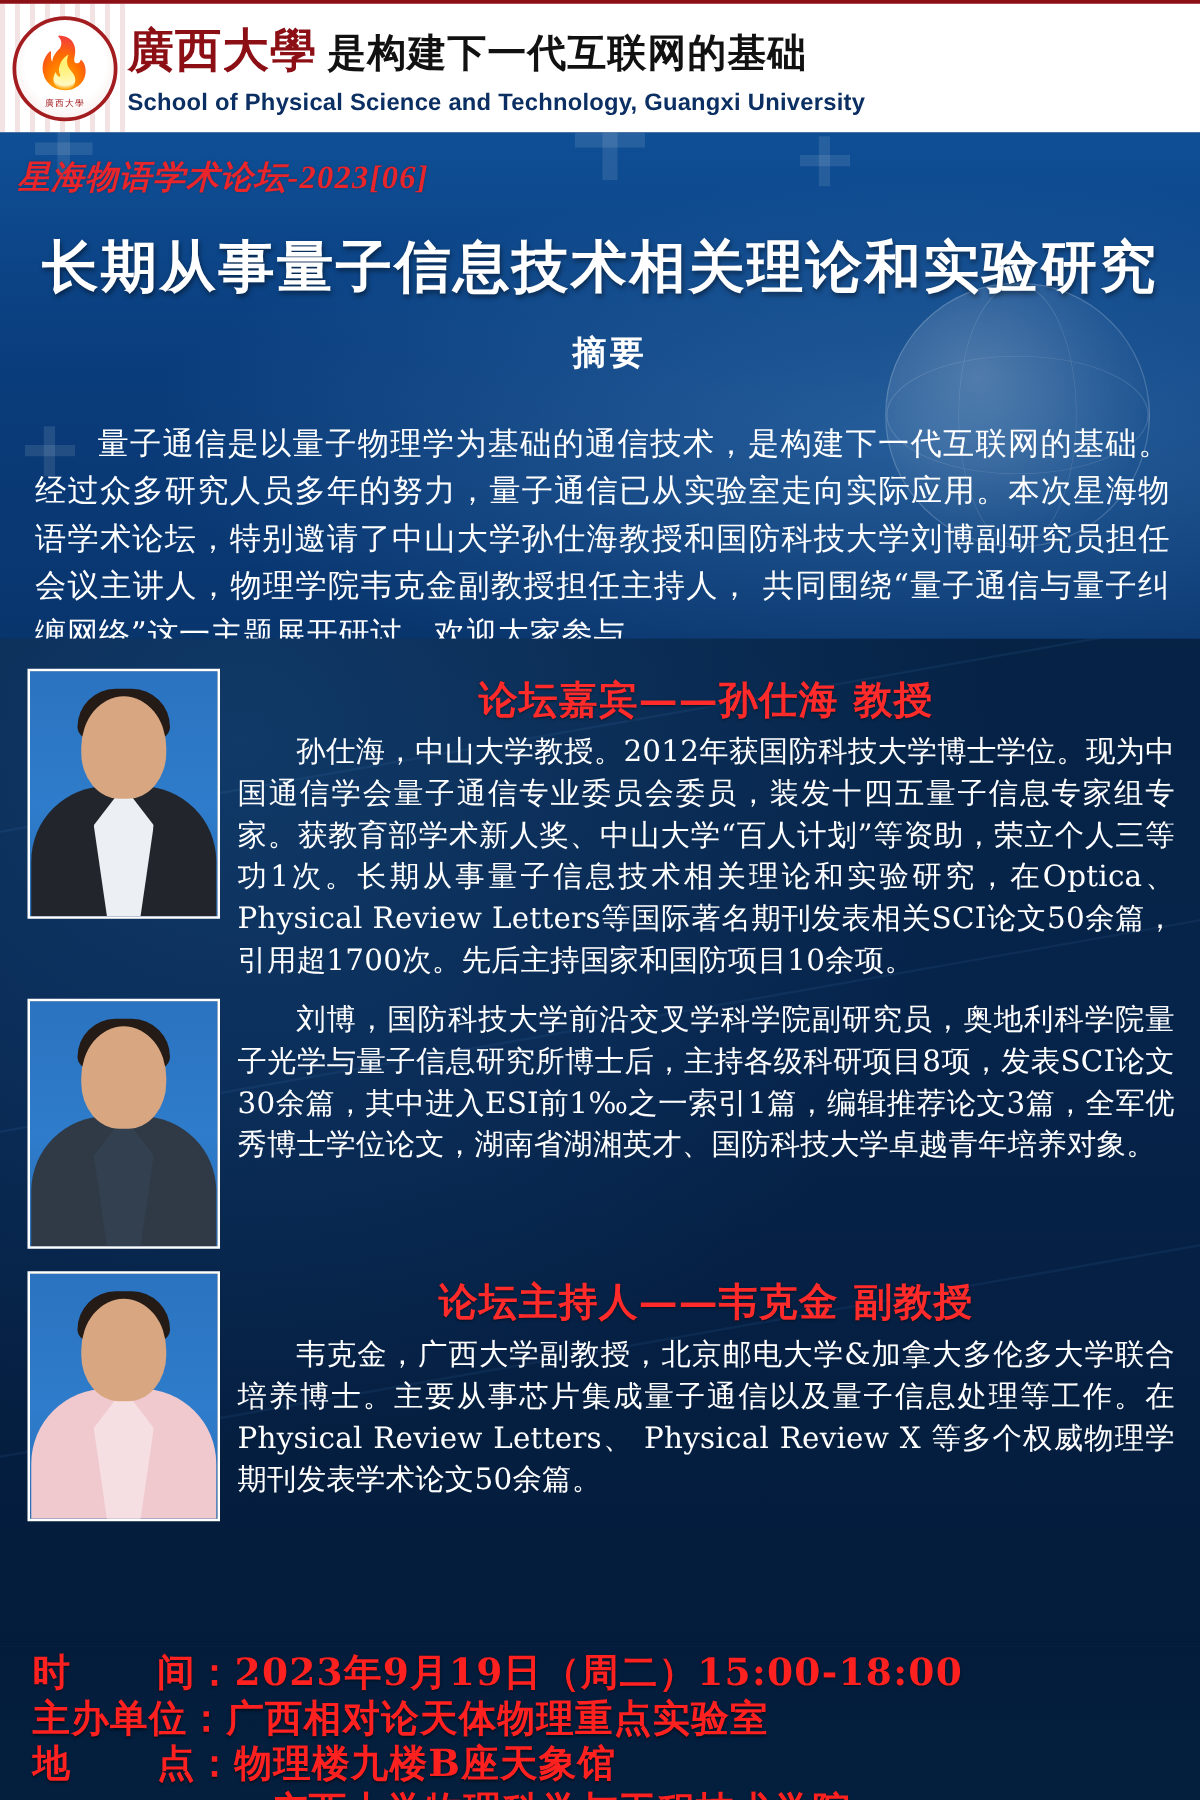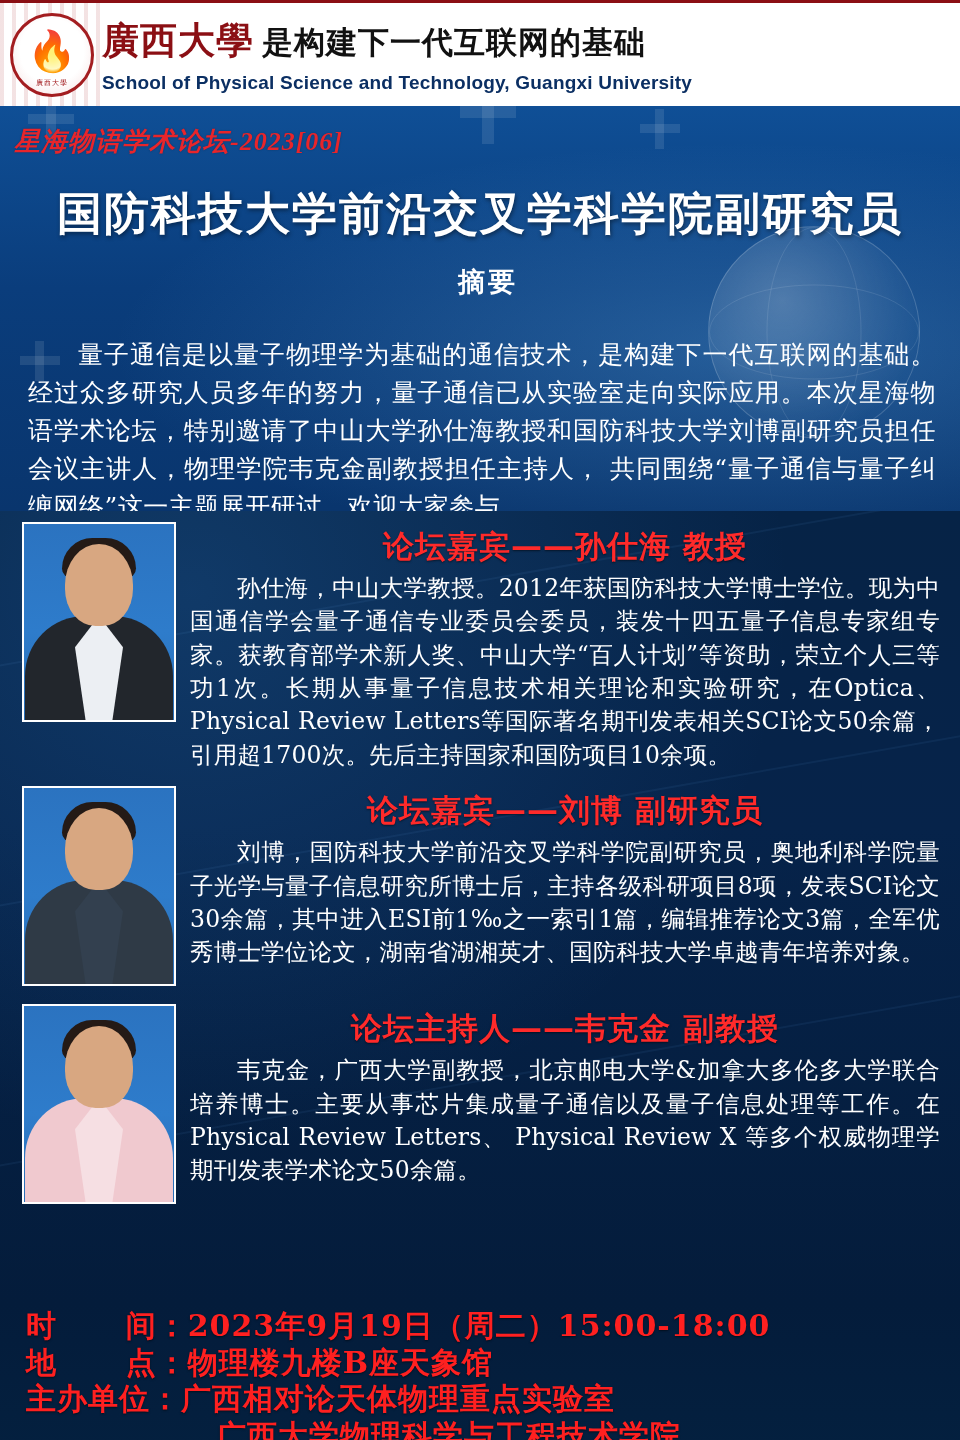--- a/index.html
+++ b/index.html
@@ -204,21 +204,21 @@
   }
 
   
   .speakers {
     position: relative;
     height: 790px;
     background:
       radial-gradient(ellipse at 20% 10%, rgba(40,110,180,0.30) 0%, rgba(3,26,58,0) 55%),
       linear-gradient(180deg, #062346 0%, #06234a 40%, #041c3b 100%);
     overflow: hidden;
-    padding-top: 3px;
+    padding-top: 16px;
   }
   .speakers .stripe {
     position: absolute;
     left: -120px;
     width: 1300px;
     height: 2px;
     background: rgba(120,190,255,0.07);
     transform: rotate(-10deg);
   }
   .sp {
@@ -363,21 +363,21 @@
     <div class="cross-deco" style="left:46px;top:-10px;width:10px;height:46px;"></div>
     <div class="cross-deco" style="left:460px;top:0px;width:56px;height:12px;"></div>
     <div class="cross-deco" style="left:482px;top:-18px;width:12px;height:56px;"></div>
     <div class="cross-deco" style="left:640px;top:18px;width:40px;height:9px;"></div>
     <div class="cross-deco" style="left:655px;top:3px;width:9px;height:40px;"></div>
     <div class="cross-deco" style="left:20px;top:250px;width:40px;height:9px;"></div>
     <div class="cross-deco" style="left:35px;top:235px;width:9px;height:40px;"></div>
     <div class="globe"></div>
 
     <div class="forum-tag">星海物语学术论坛-2023[06]</div>
-    <div class="main-title">国防科技大学前沿交叉学科学院副研究员</div>
+    <div class="main-title">长期从事量子信息技术相关理论和实验研究</div>
     <div class="abstract-heading">摘要</div>
     <div class="abstract-body">量子通信是以量子物理学为基础的通信技术，是构建下一代互联网的基础。经过众多研究人员多年的努力，量子通信已从实验室走向实际应用。本次星海物语学术论坛，特别邀请了中山大学孙仕海教授和国防科技大学刘博副研究员担任会议主讲人，物理学院韦克金副教授担任主持人， 共同围绕“量子通信与量子纠缠网络”这一主题展开研讨，欢迎大家参与。</div>
   </div>
 
   <div class="speakers">
     <div class="stripe" style="top:60px;"></div>
     <div class="stripe" style="top:300px;"></div>
     <div class="stripe" style="top:560px;"></div>
 
     <div class="sp">
@@ -394,21 +394,20 @@
     </div>
 
     <div class="sp" style="padding-top:14px;">
       <div class="photo p2">
         <div class="body"></div>
         <div class="shirt"></div>
         <div class="hair"></div>
         <div class="head"></div>
       </div>
       <div class="sp-text">
-        <div class="sp-title">论坛嘉宾——刘博  副研究员</div>
         <div class="sp-bio">刘博，国防科技大学前沿交叉学科学院副研究员，奥地利科学院量子光学与量子信息研究所博士后，主持各级科研项目8项，发表SCI论文30余篇，其中进入ESI前1‰之一索引1篇，编辑推荐论文3篇，全军优秀博士学位论文，湖南省湖湘英才、国防科技大学卓越青年培养对象。</div>
       </div>
     </div>
 
     <div class="sp" style="padding-top:18px;">
       <div class="photo p3">
         <div class="body"></div>
         <div class="shirt"></div>
         <div class="hair"></div>
         <div class="head"></div>
@@ -419,25 +418,25 @@
       </div>
     </div>
   </div>
 
   <div class="footer">
     <div class="frow">
       <span class="flabel">时      间：</span>
       <span class="fvalue">2023年9月19日（周二）15:00-18:00</span>
     </div>
     <div class="frow">
+      <span class="flabel">主办单位：</span>
+      <span class="fvalue">广西相对论天体物理重点实验室</span>
+    </div>
+    <div class="frow">
       <span class="flabel">地      点：</span>
       <span class="fvalue">物理楼九楼B座天象馆</span>
     </div>
-    <div class="frow">
-      <span class="flabel">主办单位：</span>
-      <span class="fvalue">广西相对论天体物理重点实验室</span>
-    </div>
     <div class="frow indent">
       <span class="fvalue">广西大学物理科学与工程技术学院</span>
     </div>
   </div>
 
 </div>
 
 </body></html>

